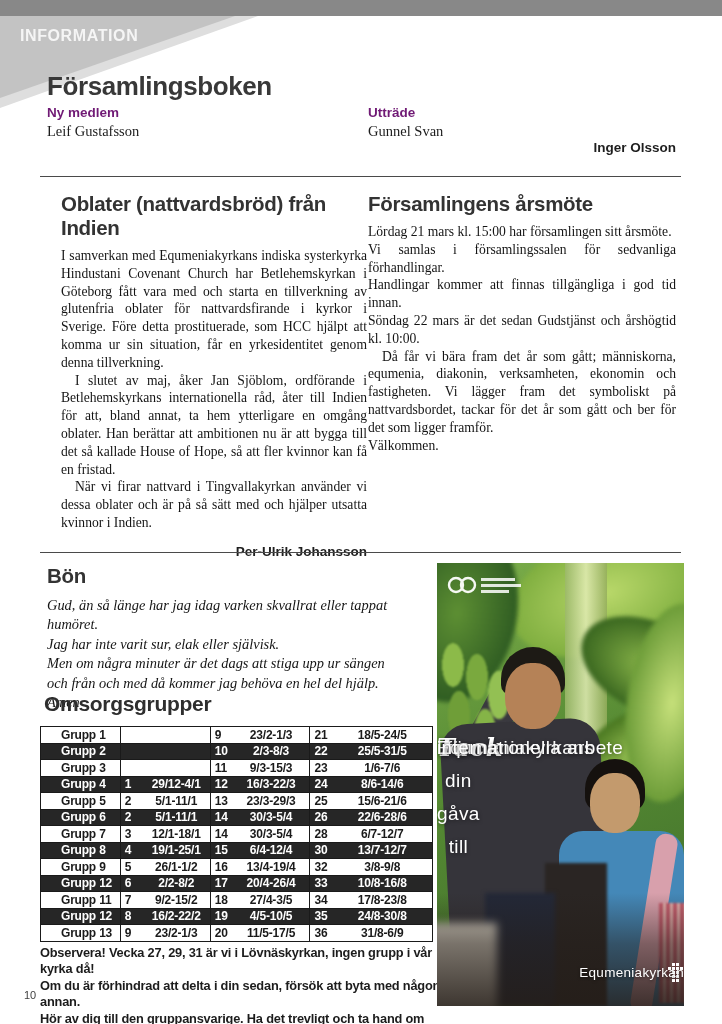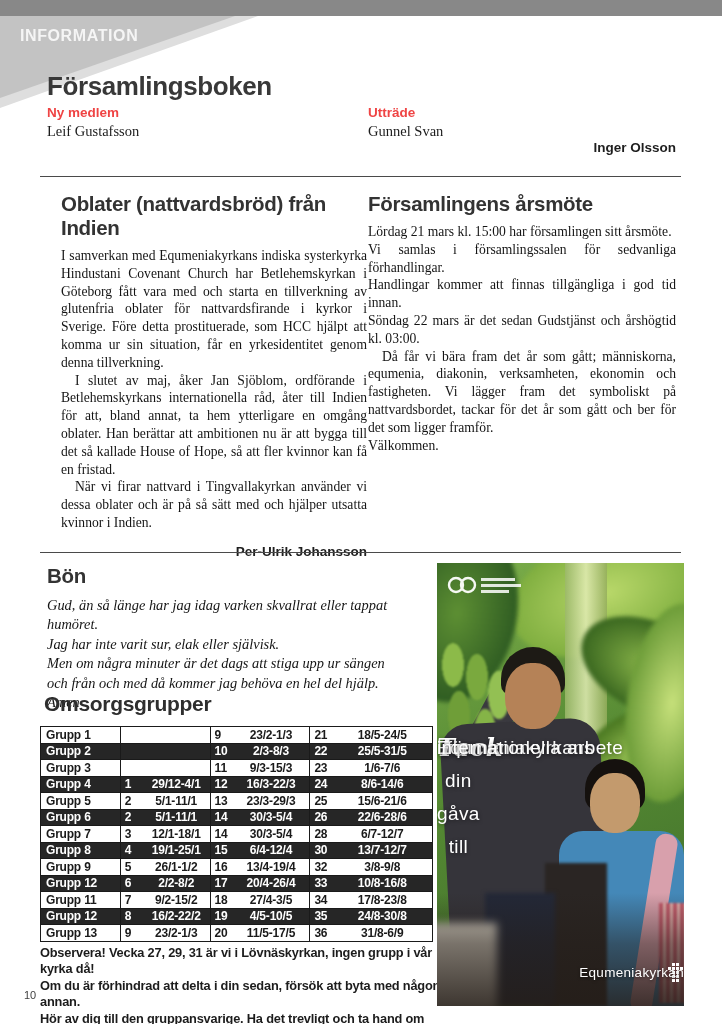--- a/index.html
+++ b/index.html
@@ -15,21 +15,21 @@
   
   .banner-light{position:absolute;top:0;left:0;width:260px;height:94px;background:var(--banner-gray-light);
     clip-path:polygon(0 0,258px 0,0 92px);}
   .banner{position:absolute;top:0;left:0;width:240px;height:84px;background:var(--banner-gray);
     clip-path:polygon(0 0,235px 0,0 82px);}
   .banner-label{position:absolute;top:11px;left:20px;color:#f5f5f5;font-weight:700;
     font-size:16px;letter-spacing:.6px;}
 
   
   .page-title{position:absolute;left:47px;top:55px;font-size:26px;font-weight:700;color:var(--head-ink);letter-spacing:-.4px;}
-  .lbl{font-weight:700;font-size:13.5px;color:#ef4444;}
+  .lbl{font-weight:700;font-size:13.5px;color:#701a75;}
   .name-serif{font-family:"Liberation Serif",serif;font-size:14.5px;color:#1c1c1c;}
   .new-member-lbl{position:absolute;left:47px;top:89px;}
   .new-member-name{position:absolute;left:47px;top:107px;}
   .withdraw-lbl{position:absolute;left:368px;top:89px;}
   .withdraw-name{position:absolute;left:368px;top:107px;}
   .inger{position:absolute;right:46px;top:124px;font-weight:700;font-size:13.5px;}
 
   .rule{position:absolute;left:40px;width:641px;height:1px;background:var(--rule);}
   .rule1{top:160px;} .rule2{top:536px;}
 
@@ -47,21 +47,21 @@
   
   .bon{position:absolute;left:47px;top:548px;width:380px;}
   .prayer{margin-top:8px;font-family:"Liberation Serif",serif;font-style:italic;
     font-size:14.4px;line-height:19.4px;color:#151515;}
 
   
   .omsorg-title{position:absolute;left:44px;top:676px;font-size:21px;font-weight:700;color:#2e2e2e;letter-spacing:-.3px;}
   table.omsorg{position:absolute;left:40px;top:710px;width:393px;border-collapse:collapse;
     font-size:12px;font-weight:700;letter-spacing:-.2px;color:#1a1a1a;}
   table.omsorg td{border:1px solid #1a1a1a;height:16.5px;padding:0;vertical-align:middle;}
-  table.omsorg td.gname{width:80px;padding-left:5px;}
+  table.omsorg td.gname{width:80px;padding-left:20px;}
   table.omsorg td.pair1{width:90px;} table.omsorg td.pair2{width:100px;} table.omsorg td.pair3{width:123px;}
   .pair-wrap{display:flex;align-items:center;}
   .pair-wrap .wk{width:30px;padding-left:4px;flex:none;}
   .pair-wrap .dt{flex:1;text-align:center;padding-right:8px;}
   tr.dark td{background:var(--row-dark);color:#fff;border-color:#1a1a1a;}
 
   .footer-notes{position:absolute;left:40px;top:929px;width:405px;font-weight:700;
     font-size:12.8px;line-height:16.4px;letter-spacing:-.2px;color:#1c1c1c;}
   .page-number{position:absolute;left:24px;top:973px;font-size:11px;color:#3f3f3f;}
 
@@ -133,21 +133,21 @@
     </div>
     <div class="sig">Per-Ulrik Johansson</div>
   </div>
 
   <div class="col col-right">
     <div class="h2">Församlingens årsmöte</div>
     <div class="body-text">
       <div>Lördag 21 mars kl. 15:00 har församlingen sitt årsmöte.</div>
       <div class="stretch">Vi samlas i församlingssalen för sedvanliga förhandlingar.</div>
       <div>Handlingar kommer att finnas tillgängliga i god tid innan.</div>
-      <div>Söndag 22 mars är det sedan Gudstjänst och årshögtid kl. 03:00.</div>
+      <div>Söndag 22 mars är det sedan Gudstjänst och årshögtid kl. 10:00.</div>
       <p class="indent">Då får vi bära fram det år som gått; människorna, equmenia, diakonin, verksamheten, ekonomin och fastigheten. Vi lägger fram det symboliskt på nattvardsbordet, tackar för det år som gått och ber för det som ligger framför.</p>
       <div>Välkommen.</div>
     </div>
   </div>
 
   <div class="rule rule2"></div>
 
   <div class="bon">
     <div class="h2">Bön</div>
     <div class="prayer">

